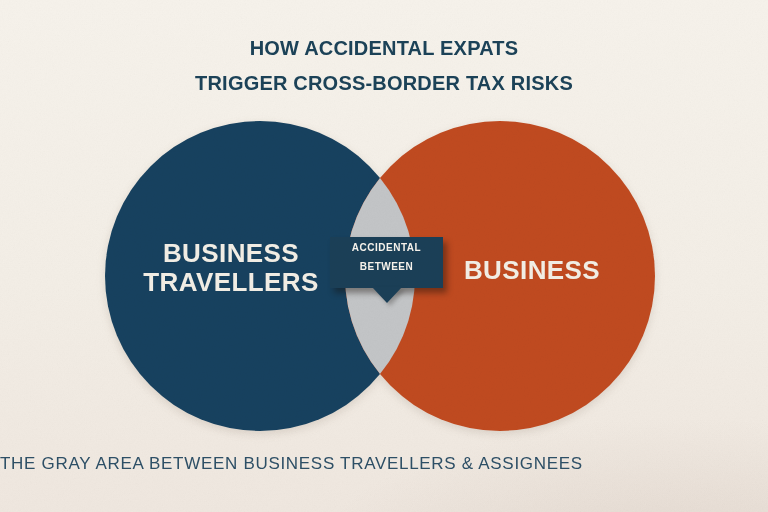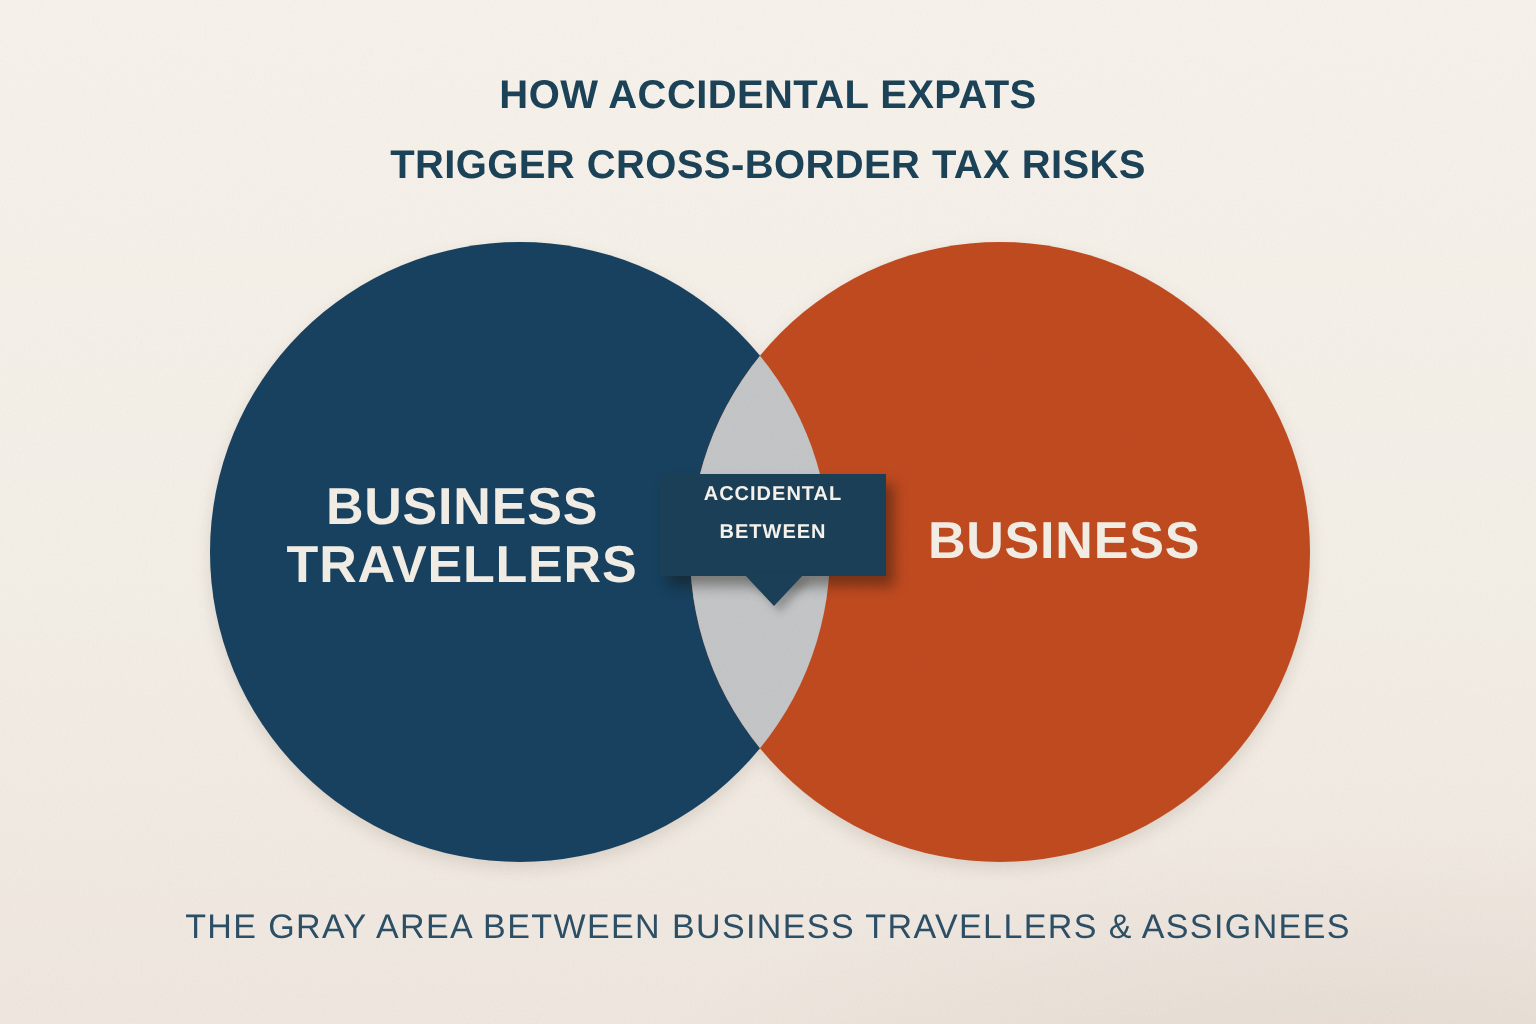--- a/index.html
+++ b/index.html
@@ -79,21 +79,21 @@
     border-left: 15px solid transparent;
     border-right: 15px solid transparent;
     border-top: 16px solid #1b3f57;
     filter: drop-shadow(3px 3px 2px rgba(22,17,13,0.28));
   }
   .caption {
     position: absolute;
     top: 454px;
     left: 0;
     right: 0;
-    text-align: center;
+    text-align: left;
     font-size: 17px;
     font-weight: 400;
     letter-spacing: 0.7px;
     color: #2d4f66;
     z-index: 4;
   }
   .grain {
     position: absolute;
     inset: 0;
     z-index: 10;

